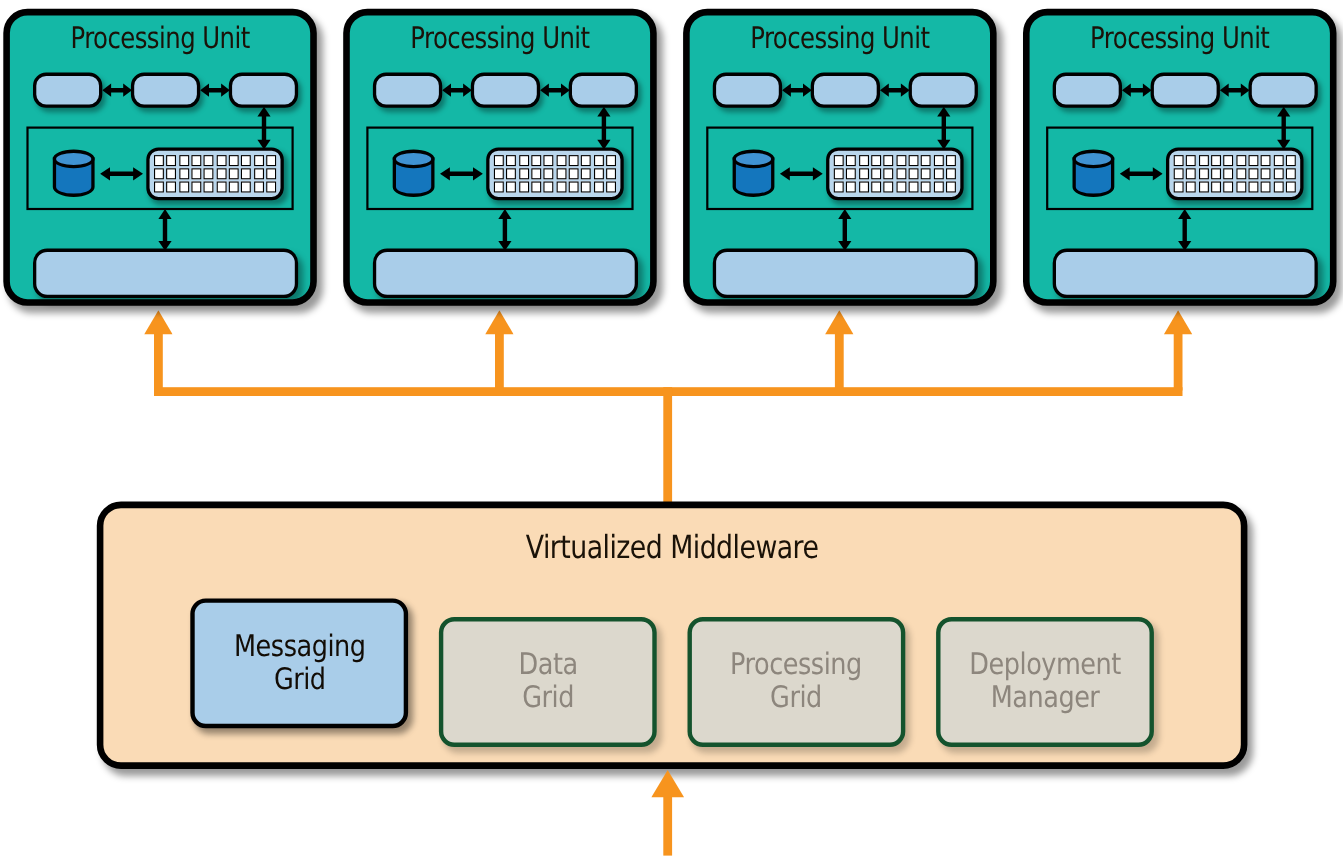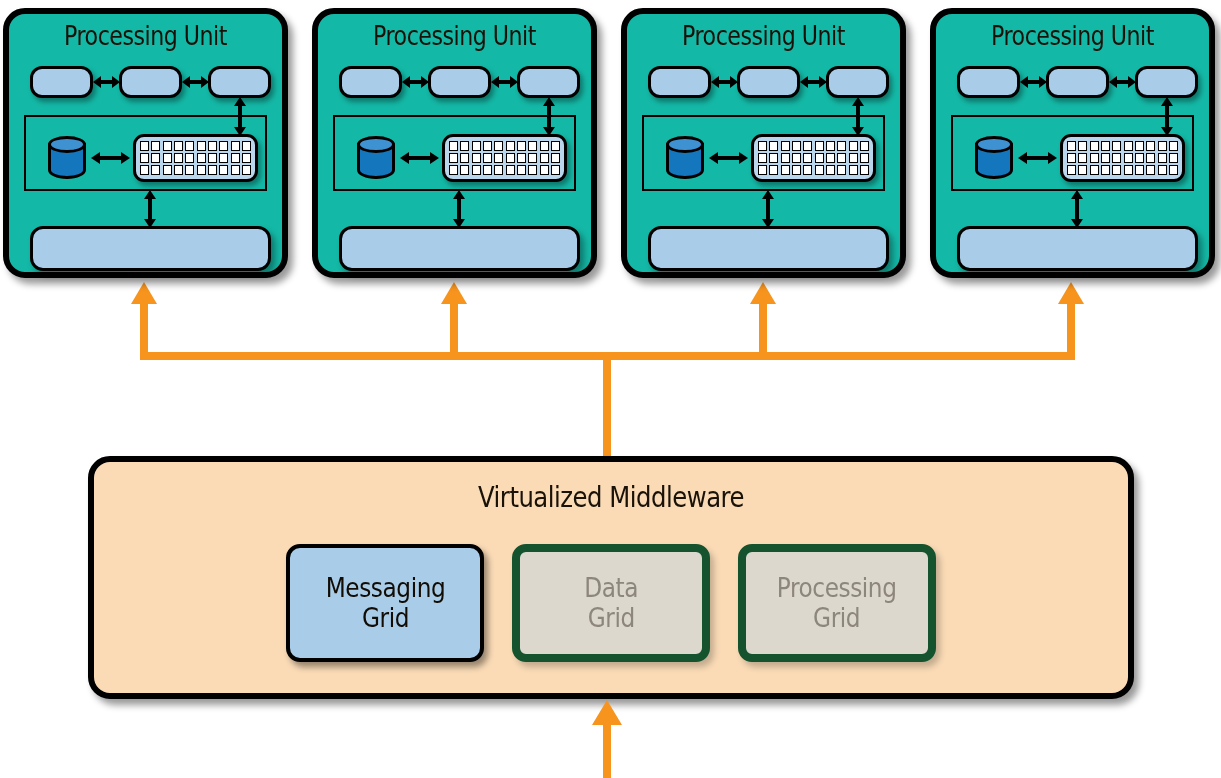--- a/index.html
+++ b/index.html
@@ -205,23 +205,24 @@
   }
   .mw-box .mw-label { transform: scaleX(0.86); display: block; }
   .mw-box.active {
     background: #a9cde9;
     border: 4px solid #000000;
     color: #120c05;
     box-shadow: 4px 5px 6px rgba(0,0,0,0.40);
   }
   .mw-box.inactive {
     background: #dcd8cd;
-    border: 8px solid #14532d;
+    border: 4px solid #14532d;
     color: #8d867d;
     box-shadow: 4px 5px 6px rgba(0,0,0,0.22);
+    margin-top: 17px;
   }
 </style>
 </head>
 <body>
 
 <div id="diagram">
 
   <div class="bus-line" style="left:140px; top:352px; width:935px; height:8px;"></div>
 
   <div class="bus-line" style="left:140px; top:300px; width:8px; height:55px;"></div>
@@ -641,20 +642,24 @@
 Grid</span>
       </div>
       <div class="mw-box inactive">
         <span class="mw-label">Data
 Grid</span>
       </div>
       <div class="mw-box inactive">
         <span class="mw-label">Processing
 Grid</span>
       </div>
+      <div class="mw-box inactive">
+        <span class="mw-label">Deployment
+Manager</span>
+      </div>
     </div>
   </div>
 
   <div class="bus-line" style="left:603px; top:722px; width:8px; height:56px;"></div>
   <div style="position:absolute; left:592px; top:700px;">
     <svg width="30" height="25" viewBox="0 0 30 25">
         <polygon points="15,0 30,25 0,25" fill="#F7941E"></polygon>
       </svg>
   </div>
 

